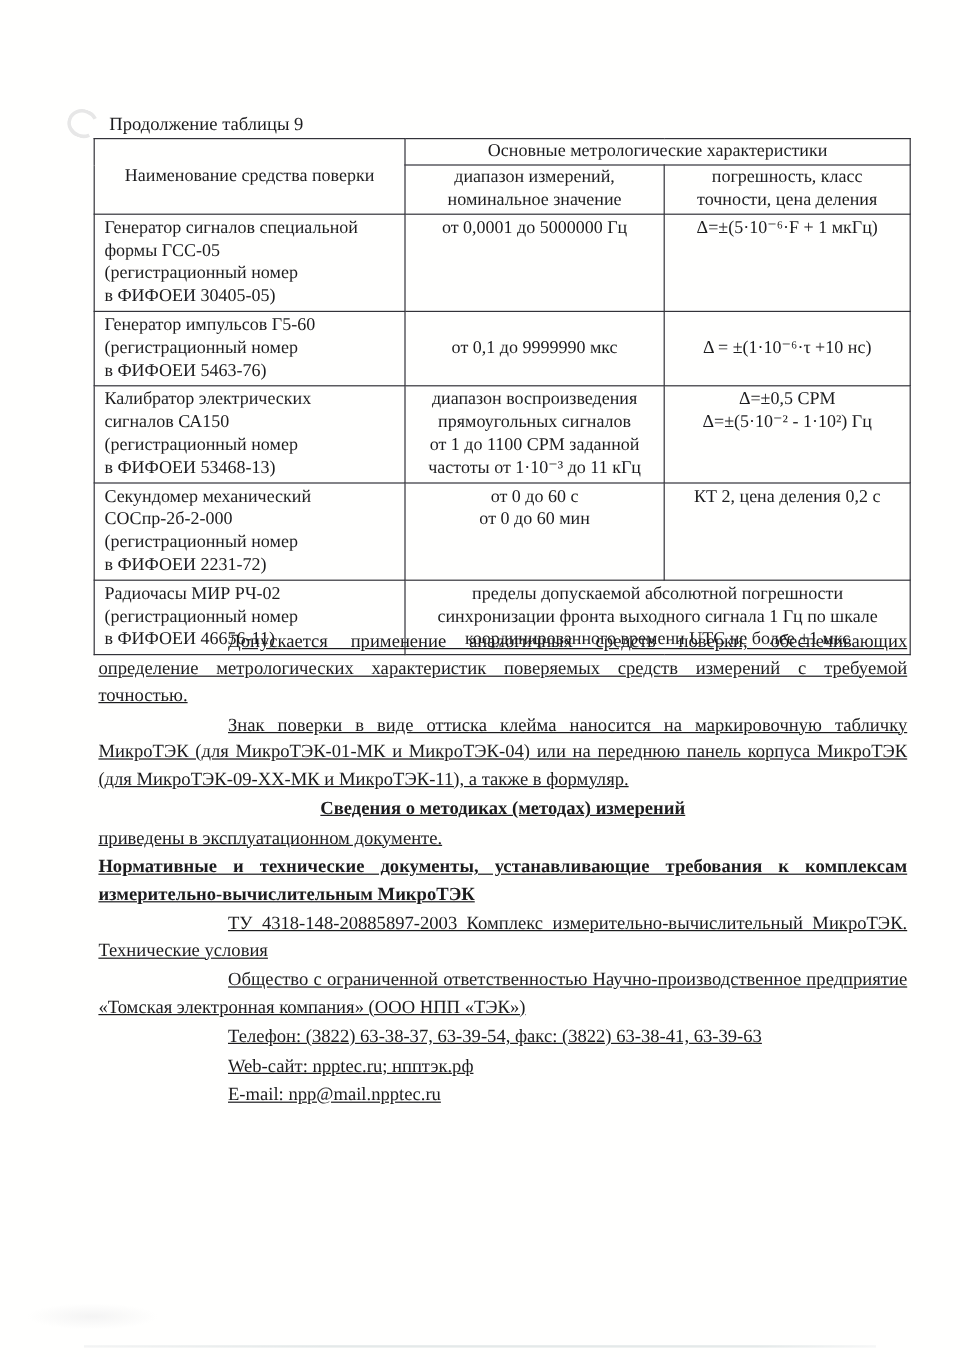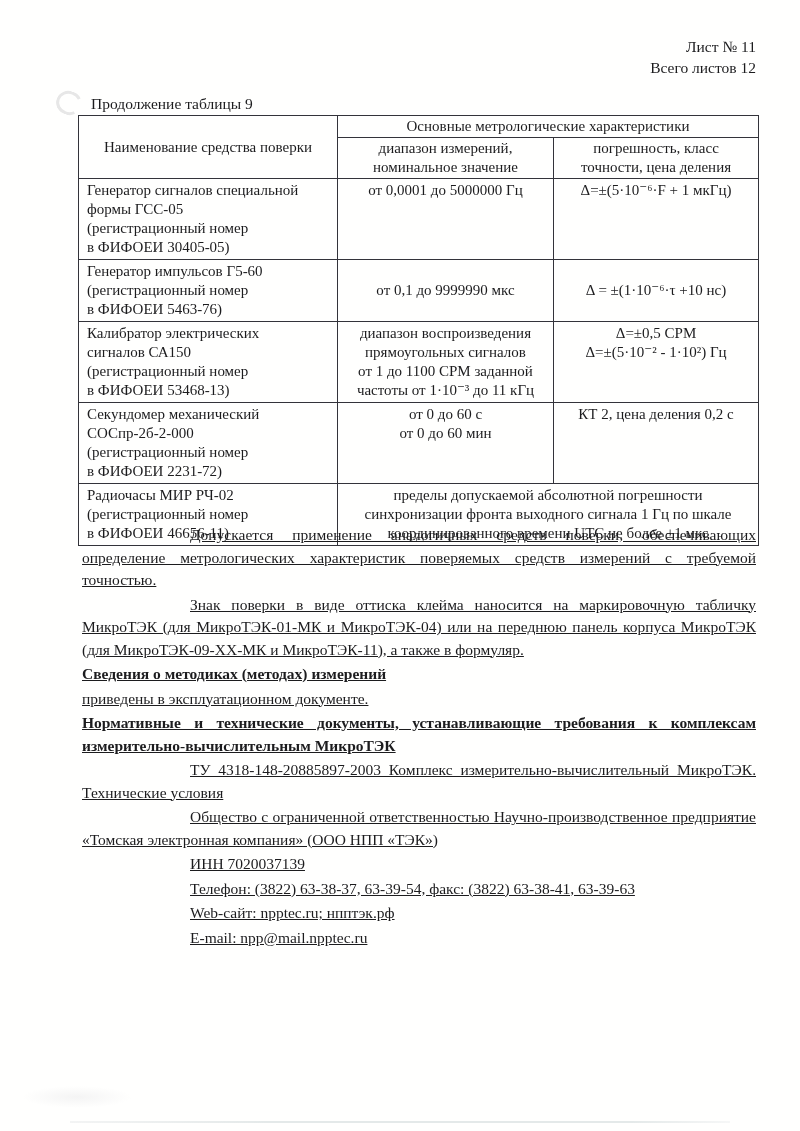--- a/index.html
+++ b/index.html
@@ -52,41 +52,37 @@
   table.main tr.va-top td{vertical-align:top;}
   table.main td.hdr{padding:1px 4px;}
   .body-text{
     position:absolute;left:80px;top:522px;width:678px;
     font-size:15.5px;line-height:22.5px;
   }
   .body-text p{margin:2px;text-decoration:underline;}
   .just{text-align:justify;}
   .indent{text-indent:108px;}
   .h-bold{font-weight:bold;margin:0;}
-  .sp-sm{margin-top:22px;}
+  .sp-sm{margin-top:22px;text-align:center;}
   .sp-md{margin-top:29px;}
   .contact{padding-left:108px;}
   .bottom-line{
     position:absolute;left:70px;top:1121px;width:660px;height:2px;
     background:linear-gradient(90deg,#f3f4f4,#e4e9e9 30%,#e4e9e9 85%,#f6f7f7);
   }
   .smudge{
     position:absolute;left:22px;top:1086px;width:110px;height:22px;
     background:radial-gradient(ellipse at center,#f4f4f4 0%,rgba(255,255,255,0) 70%);
   }
 </style>
 </head>
 <body>
 
 <div class="page">
 
-  <div class="page-header">
-    <div>Лист № 11</div>
-    <div>Всего листов 12</div>
-  </div>
 
   <div class="artifact-ring"></div>
 
   <div class="caption">Продолжение таблицы 9</div>
 
   <table class="main">
     <colgroup>
       <col style="width:259px">
         <col style="width:216px">
         <col style="width:205px">
@@ -158,21 +154,20 @@
     <p class="indent just">Допускается применение аналогичных средств поверки, обеспечивающих определение метрологических характеристик поверяемых средств измерений с требуемой точностью.</p>
     <p class="indent just">Знак поверки в виде оттиска клейма наносится на маркировочную табличку МикроТЭК (для МикроТЭК-01-МК и МикроТЭК-04) или на переднюю панель корпуса МикроТЭК (для МикроТЭК-09-ХХ-МК и МикроТЭК-11), а также в формуляр.</p>
 
     <p class="h-bold sp-sm">Сведения о методиках (методах) измерений</p>
     <p>приведены в эксплуатационном документе.</p>
 
     <p class="h-bold just sp-md">Нормативные и технические документы, устанавливающие требования к комплексам измерительно-вычислительным МикроТЭК</p>
     <p class="indent just">ТУ 4318-148-20885897-2003 Комплекс измерительно-вычислительный МикроТЭК. Технические условия</p>
 
     <p class="indent just">Общество с ограниченной ответственностью Научно-производственное предприятие «Томская электронная компания» (ООО НПП «ТЭК»)</p>
-    <p class="contact">ИНН 7020037139</p>
     <p class="contact">Телефон: (3822) 63-38-37, 63-39-54, факс: (3822) 63-38-41, 63-39-63</p>
     <p class="contact">Web-сайт: npptec.ru; нпптэк.рф</p>
     <p class="contact">E-mail: npp@mail.npptec.ru</p>
   </div>
 
   <div class="smudge"></div>
   <div class="bottom-line"></div>
 
 </div>
 

